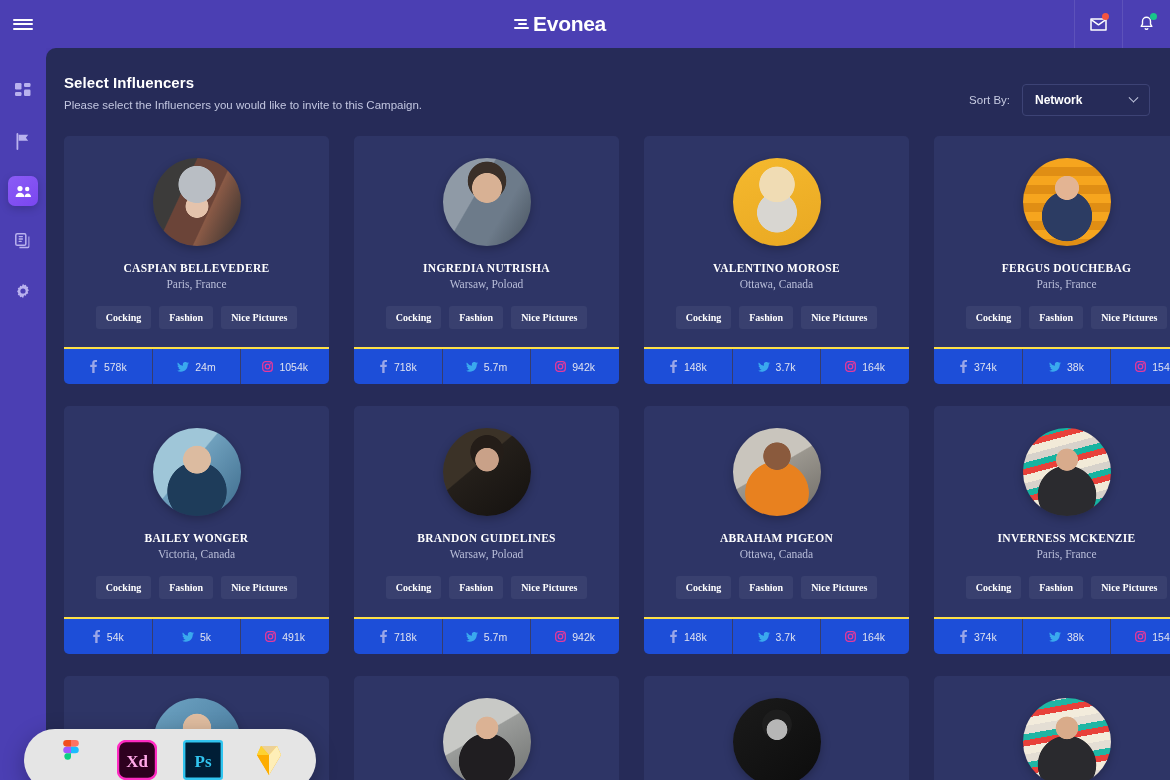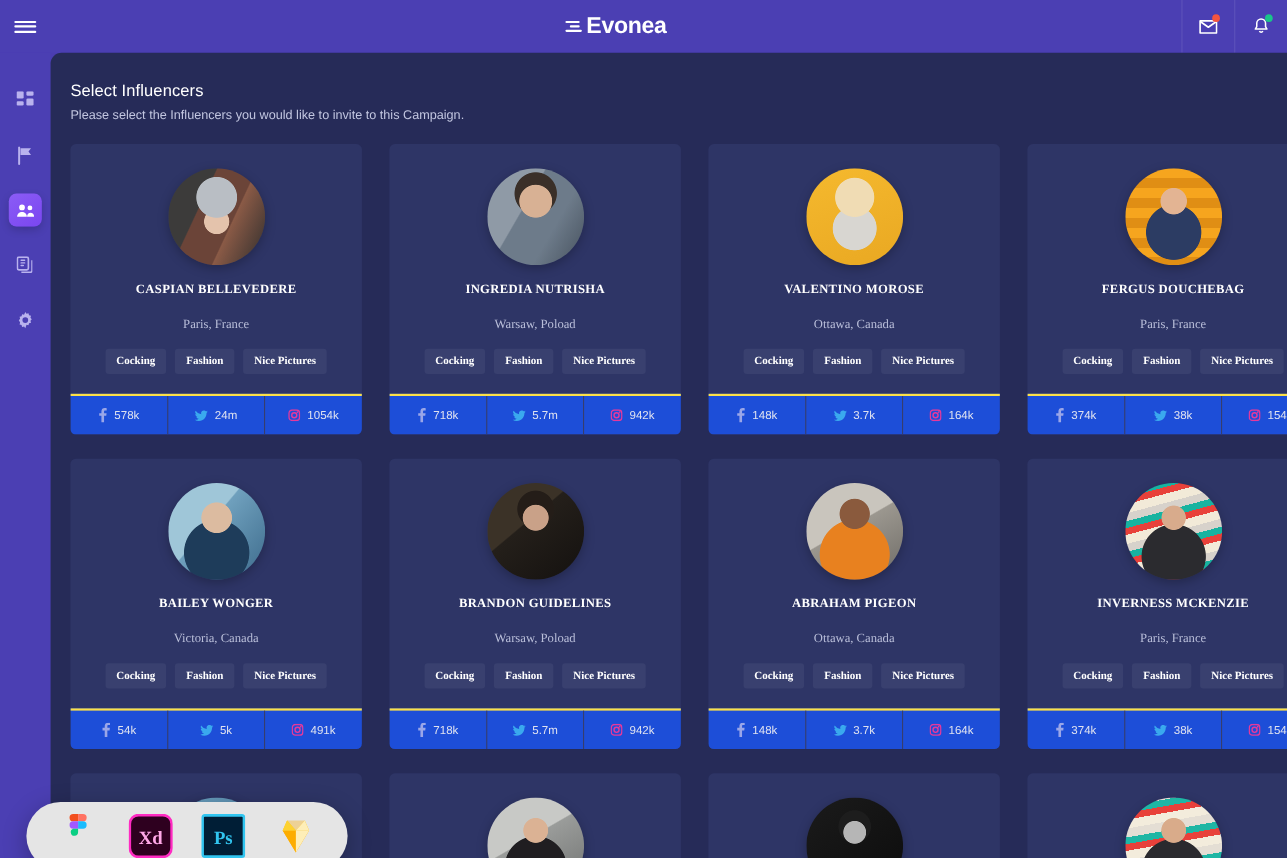--- a/index.html
+++ b/index.html
@@ -79,21 +79,21 @@
   
   .main{
     position:absolute; left:46px; top:48px; width:1124px; height:732px;
     background:#262b58;
     border-top-left-radius:10px;
     overflow:hidden;
   }
   .pagehead{
     padding:26px 20px 0 18px; display:flex; align-items:flex-start; justify-content:space-between;
   }
-  .ptitle{ color:#fff; font-size:15px; font-weight:400; letter-spacing:.1px; }
+  .ptitle{ color:#fff; font-size:15px; font-weight:700; letter-spacing:.1px; }
   .psub{ color:#c2c6e0; font-size:11.5px; margin-top:8px; }
   .sortwrap{ display:flex; align-items:center; gap:12px; margin-top:10px;}
   .sortlabel{ color:#c7cbe2; font-size:11.5px; }
   .sortbox{
     width:128px; height:32px; border:1px solid #3d4375; border-radius:4px;
     display:flex; align-items:center; justify-content:space-between;
     padding:0 12px; cursor:pointer;
   }
   .sortbox span{ color:#fff; font-size:12px; font-weight:700; }
   .chev{ width:7px;height:7px; border-right:1.6px solid #c9cde4; border-bottom:1.6px solid #c9cde4;
@@ -107,21 +107,21 @@
   .card{
     background:#2e3566; border-radius:5px; overflow:hidden;
     display:flex; flex-direction:column; cursor:pointer;
   }
   .cardbody{ padding:22px 14px 18px; display:flex; flex-direction:column; align-items:center;font-family:Liberation Serif, serif; }
   .avatar{
     width:88px; height:88px; border-radius:50%; background-size:cover; background-position:center;
     box-shadow:0 3px 10px rgba(0,0,0,.25);
   }
   .cname{ color:#fff; font-size:11.5px; font-weight:700; margin-top:16px; letter-spacing:.3px; text-align:center;}
-  .cloc{ color:#b9bed9; font-size:11.5px; margin-top:20px; }
+  .cloc{ color:#b9bed9; font-size:11.5px; margin-top:4px; }
   .tags{ display:flex; gap:8px; margin-top:16px; }
   .tag{
     background:#39406f; color:#fff; font-size:10px; font-weight:700;
     padding:6px 10px; border-radius:3px; white-space:nowrap;
   }
   .stats{
     display:flex; background:#1d4ed8; border-top:2px solid #fde047; height:37px;
   }
   .stat{
     flex:1; display:flex; align-items:center; justify-content:center; gap:6px;
@@ -219,20 +219,27 @@
       </svg>
     </div>
   </div>
 
   <div class="main">
     <div class="pagehead">
       <div>
         <div class="ptitle">Select Influencers</div>
         <div class="psub">Please select the Influencers you would like to invite to this Campaign.</div>
       </div>
+      <div class="sortwrap">
+        <div class="sortlabel">Sort By:</div>
+        <div class="sortbox">
+          <span>Network</span>
+          <span class="chev"></span>
+        </div>
+      </div>
     </div>
 
     <div class="grid" id="cardgrid">
         <div class="card">
           <div class="cardbody">
             <div class="avatar" style="background-image: radial-gradient(circle at 50% 30%, rgb(185, 190, 196) 0px, rgb(185, 190, 196) 24%, transparent 25%), radial-gradient(circle at 50% 55%, rgb(228, 195, 172) 0px, rgb(228, 195, 172) 17%, transparent 18%), linear-gradient(115deg, rgb(60, 59, 58) 0px, rgb(60, 59, 58) 34%, rgb(107, 68, 56) 35%, rgb(107, 68, 56) 62%, rgb(138, 90, 70) 63%, rgb(47, 46, 45));"></div>
             <div class="cname">CASPIAN BELLEVEDERE</div>
             <div class="cloc">Paris, France</div>
             <div class="tags">
               <span class="tag">Cocking</span>

